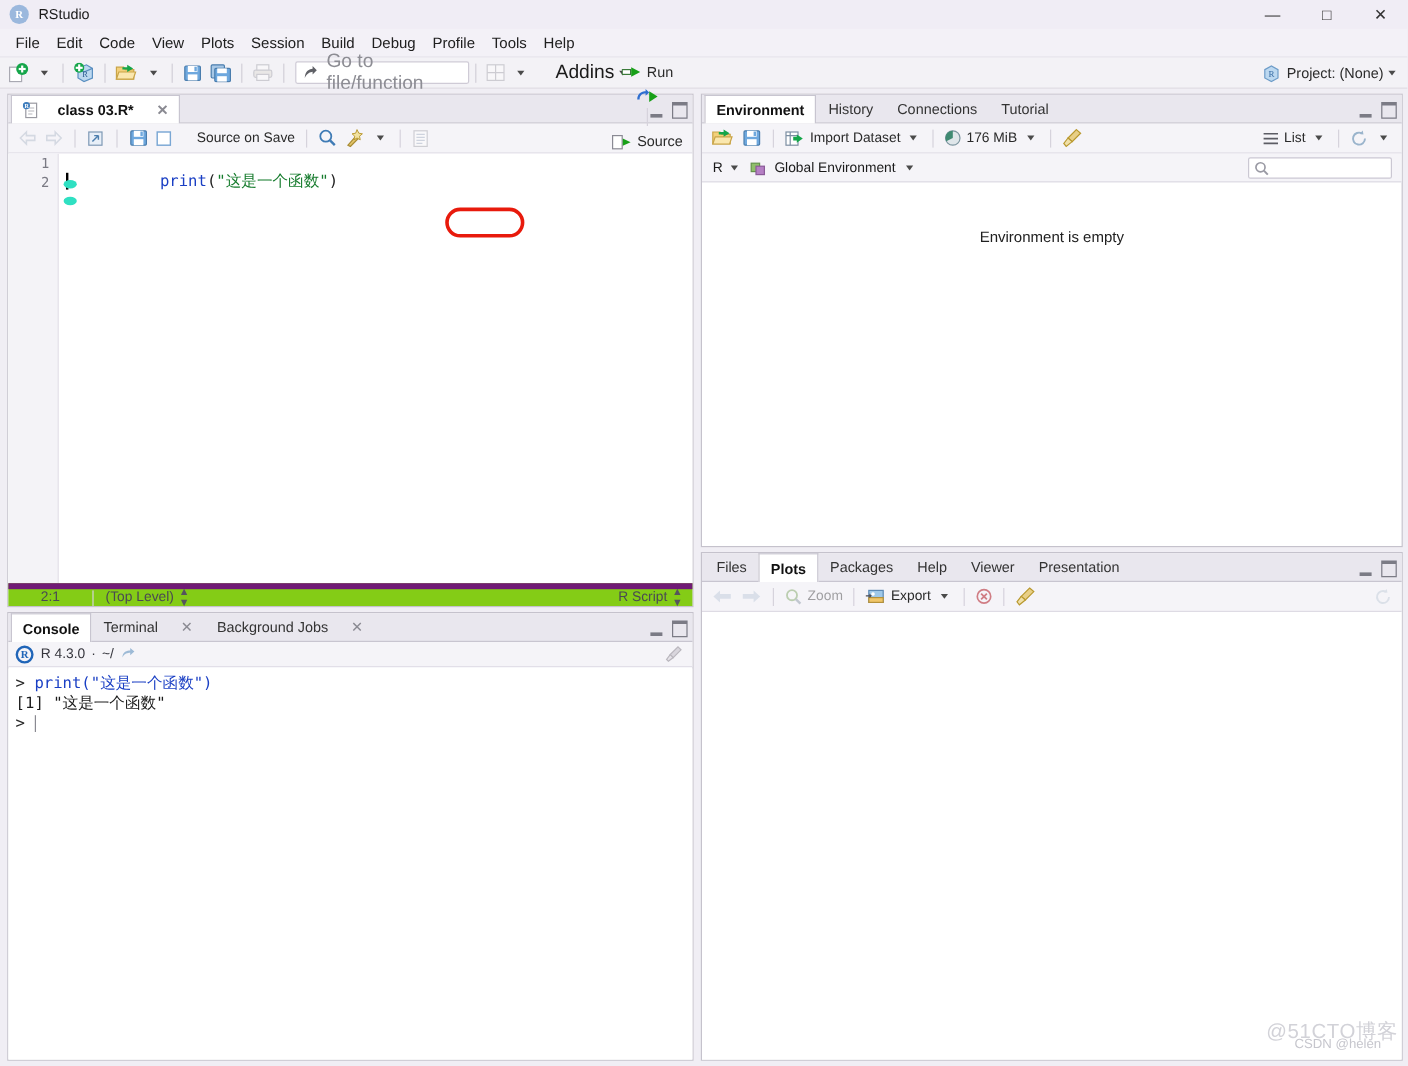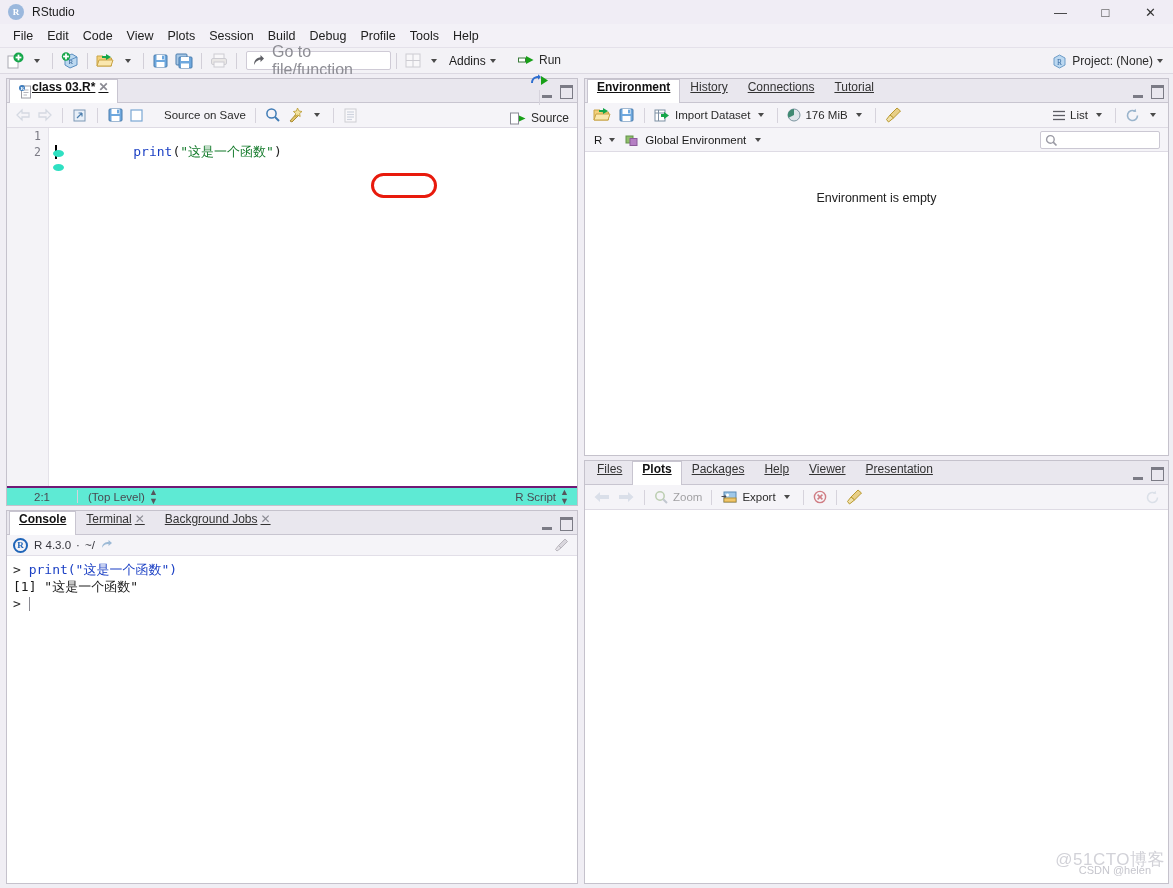--- a/index.html
+++ b/index.html
@@ -94,21 +94,21 @@
     height: 19px; width: 145px;
     border: 1px solid #cfcbd6;
     background: #fff;
     border-radius: 2px;
     padding: 0 4px;
     margin-left: 4px;
   }
   .gotofile .ph {
     color: #8d8d94; font-size: 16px; margin-left: 7px;
   }
-  .addins { font-size: 12px; margin-left: 2px; color: #1a1a1a;}
+  .addins { font-size: 16px; margin-left: 16px; color: #1a1a1a;}
   .project-box {
     position: absolute; right: 6px; top: 0;
     height: 26px; display: flex; align-items: center;
     font-size: 12px; color: #2b2b2b;
   }
 
   
   .workspace {
     position: absolute;
     left: 0; top: 74px;
@@ -130,29 +130,28 @@
     height: 24px;
     background: #e9e7ee;
     border-bottom: 1px solid #c8c5d0;
     display: flex;
     align-items: flex-end;
     position: relative;
     padding-left: 2px;
   }
   .tab {
     height: 23px;
-    display: flex; 
+    display: flex; align-items: center;
     padding: 0 9px;
     font-size: 12px;
     color: #333;
     border: 1px solid transparent;
     border-bottom: none;
     cursor: default;
-    gap: 0;
-    text-decoration: underline;
+    gap: 16px;
   }
   .tab.active {
     background: #fff;
     border-color: #c8c5d0;
     color: #111;
     font-weight: bold;
     margin-bottom: -1px;
     height: 24px;
   }
   .tab .closex {
@@ -219,22 +218,22 @@
     display:inline-block; width:1.5px; height:14px;
     background:#000; vertical-align:-3px;
   }
   .fold-dot {
     position:absolute; left:46px; width:11px; height:7px;
     border-radius:50%; background:#2fe0c2;
   }
   .editor-status {
     position: absolute; left:0; right:0; bottom:0;
     height: 19px;
-    background: #5eead4;
-    border-top: 2px solid #701a75;
+    background: #84cc16;
+    border-top: 5px solid #701a75;
     display: flex; align-items: center;
     font-size: 11.5px; color: #4a4a52;
   }
   .editor-status .pos { width: 70px; text-align:center; }
   .editor-status .vsep { width:1px; height:13px; background:#d6d3dc; }
   .editor-status .scope { padding-left: 10px; display:flex; align-items:center; gap:4px;text-align:right;}
   .editor-status .rtype { margin-left:auto; padding-right:8px; display:flex; align-items:center; gap:4px;}
   .updown { font-size: 9px; color:#55555d; line-height:1; }
 
   

